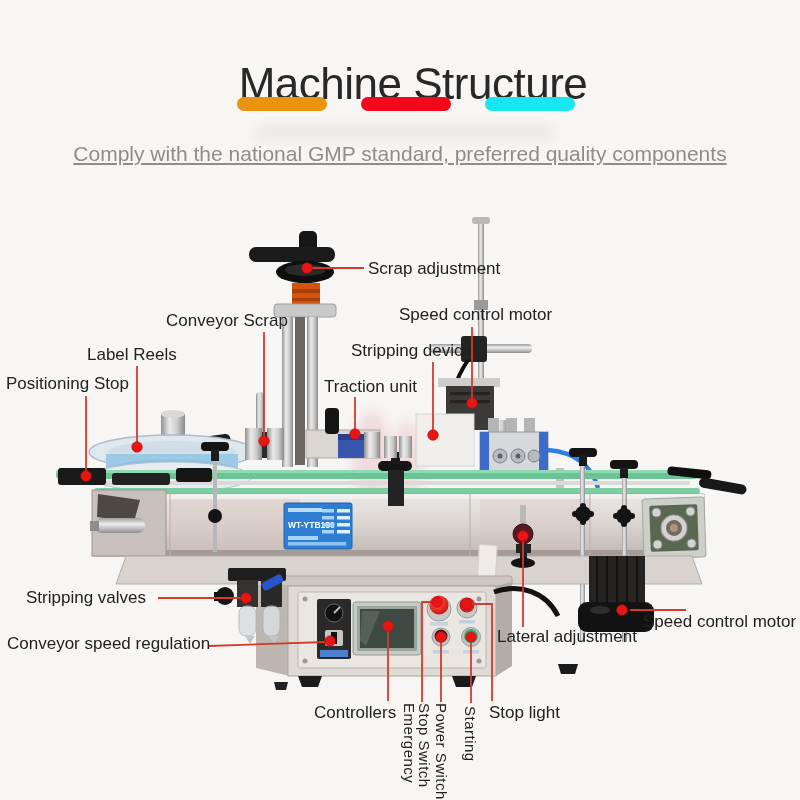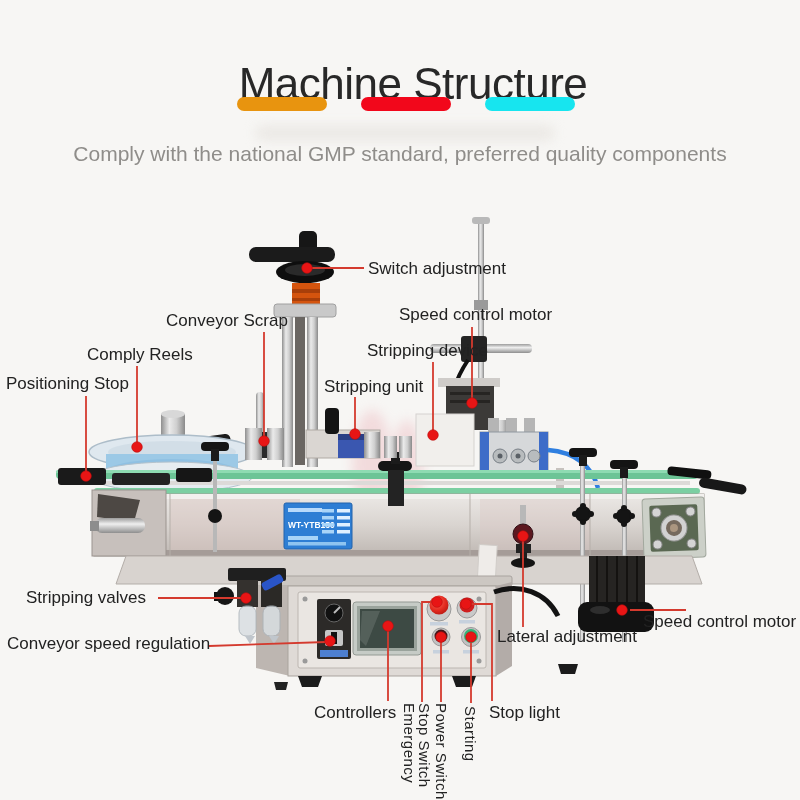--- a/index.html
+++ b/index.html
@@ -16,21 +16,21 @@
   .bars{position:absolute;top:97px;left:237px;display:flex;gap:34px;}
   .bar{width:90px;height:14px;border-radius:7px;}
   .bar-orange{background:#e8940f;}
   .bar-red{background:#f2071b;}
   .bar-cyan{background:#17e5ef;}
   .smudge{
     position:absolute;left:255px;top:125px;width:300px;height:16px;
     background:#e9e6e2;border-radius:8px;filter:blur(6px);opacity:.8;
   }
   .sub{position:absolute;left:0;width:100%;margin:0;text-align:center;
-    color:#8f8d8a;font-size:21px;font-weight:400;}
+    color:#8f8d8a;font-size:21px;font-weight:400;text-decoration:underline;}
   .sub1{top:142px;}
   .sub2{top:172px;}
   .machine-svg{position:absolute;inset:0;}
   .lbl{
     position:absolute;color:#222;font-size:17px;font-weight:500;
     white-space:nowrap;line-height:19px;
   }
   .vlbl{
     position:absolute;writing-mode:vertical-lr;color:#222;
     font-size:15px;font-weight:500;line-height:15px;letter-spacing:.5px;white-space:nowrap;
@@ -372,27 +372,27 @@
       <circle cx="523" cy="536" r="5.3"></circle>
       <circle cx="622" cy="610" r="5.3"></circle>
       <circle cx="388" cy="626" r="5.3"></circle>
       <circle cx="437" cy="602" r="5.3"></circle>
       <circle cx="441" cy="637" r="5.3"></circle>
       <circle cx="471" cy="637" r="5.3"></circle>
       <circle cx="466" cy="604" r="5.3"></circle>
     </g>
   </svg>
 
-  <div class="lbl" style="left:368px;top:259px;">Switch adjustment</div>
+  <div class="lbl" style="left:368px;top:259px;">Scrap adjustment</div>
   <div class="lbl" style="left:166px;top:311px;">Conveyor Scrap</div>
   <div class="lbl" style="left:399px;top:305px;">Speed control motor</div>
-  <div class="lbl" style="left:351px;top:341px;margin-left:16px;">Stripping device</div>
-  <div class="lbl" style="left:87px;top:345px;">Comply Reels</div>
+  <div class="lbl" style="left:351px;top:341px;">Stripping device</div>
+  <div class="lbl" style="left:87px;top:345px;">Label Reels</div>
   <div class="lbl" style="left:6px;top:374px;">Positioning Stop</div>
-  <div class="lbl" style="left:324px;top:377px;">Stripping unit</div>
+  <div class="lbl" style="left:324px;top:377px;">Traction unit</div>
   <div class="lbl" style="left:26px;top:588px;">Stripping valves</div>
   <div class="lbl" style="left:7px;top:634px;">Conveyor speed regulation</div>
   <div class="lbl" style="left:497px;top:627px;">Lateral adjustment</div>
   <div class="lbl" style="left:643px;top:612px;">Speed control motor</div>
   <div class="lbl" style="left:314px;top:703px;">Controllers</div>
   <div class="lbl" style="left:489px;top:703px;">Stop light</div>
 
   <div class="vlbl" style="left:402px;top:703px;">
     <span>Emergency</span>
     <span>Stop Switch</span>

